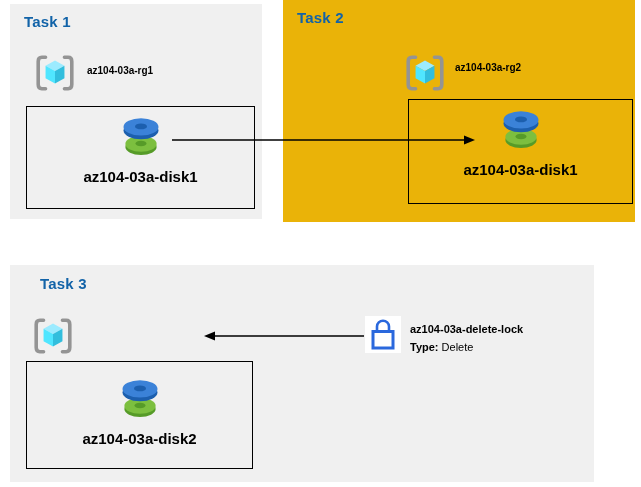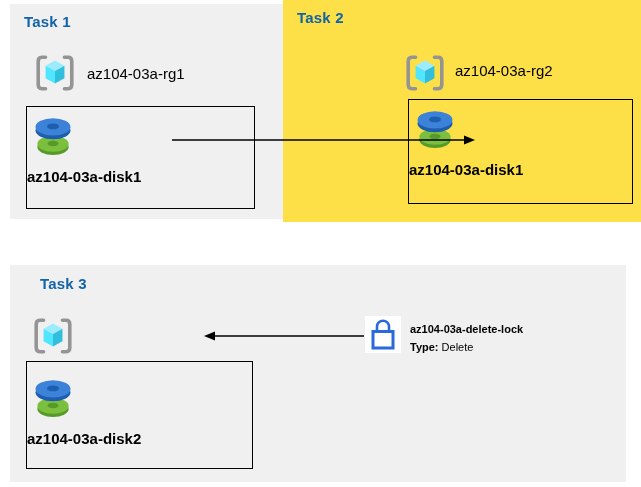--- a/index.html
+++ b/index.html
@@ -1,42 +1,42 @@
 <!DOCTYPE html>
 <html><head>
 <meta charset="utf-8">
 <style>
   html,body{margin:0;padding:0;background:#ffffff;}
   .stage{
     position:relative;width:641px;height:487px;background:#ffffff;overflow:hidden;
     font-family:"Liberation Sans","DejaVu Sans",sans-serif;color:#000;
   }
-  .panel{position:absolute;padding-left:32px;}
+  .panel{position:absolute;}
   .panel.gray{background:#f0f0f0;}
-  .panel.light{background:#fde047;}
+  .panel.light{background:#eab308;}
   #task1{left:10px;top:4px;width:252px;height:215px;}
   #task2{left:283px;top:0px;width:352px;height:222px;}
   #task3{left:10px;top:265px;width:584px;height:217px;}
   .task-title{
     position:absolute;font-size:15px;font-weight:700;color:#1263a8;letter-spacing:.2px;
   }
   #task1 .task-title{left:14px;top:9px;}
   #task2 .task-title{left:14px;top:9px;}
   #task3 .task-title{left:30px;top:10px;}
   .rg-icon{position:absolute;width:42px;height:42px;}
   #task1 .rg-icon{left:24px;top:48px;}
   #task2 .rg-icon{left:121px;top:52px;}
   #task3 .rg-icon{left:22px;top:50px;}
-  .rg-label{position:absolute;font-size:15px;font-weight:400;white-space:nowrap;}
+  .rg-label{position:absolute;font-size:10px;font-weight:700;white-space:nowrap;}
   #task1 .rg-label{left:77px;top:61px;}
   #task2 .rg-label{left:172px;top:62px;}
   #task3 .rg-label{left:72px;top:64px;}
   .res-box{
     position:absolute;border:1px solid #000;box-sizing:border-box;
-    display:flex;flex-direction:column;
+    display:flex;flex-direction:column;align-items:center;
   }
   #task1 .res-box{left:16px;top:102px;width:229px;height:103px;padding-top:7px;}
   #task2 .res-box{left:125px;top:99px;width:225px;height:105px;padding-top:7px;}
   #task3 .res-box{left:16px;top:96px;width:227px;height:108px;padding-top:14px;}
   .disk-icon{width:52px;height:46px;flex:none;}
   .res-label{font-size:15px;font-weight:700;margin-top:8px;white-space:nowrap;}
   .arrow{position:absolute;}
   .move-label{position:absolute;left:281px;top:111px;font-size:15px;font-weight:700;white-space:nowrap;}
   .lock-chip{position:absolute;left:365px;top:316px;width:36px;height:37px;background:#ffffff;}
   .lock-chip svg{position:absolute;left:4px;top:2px;}

